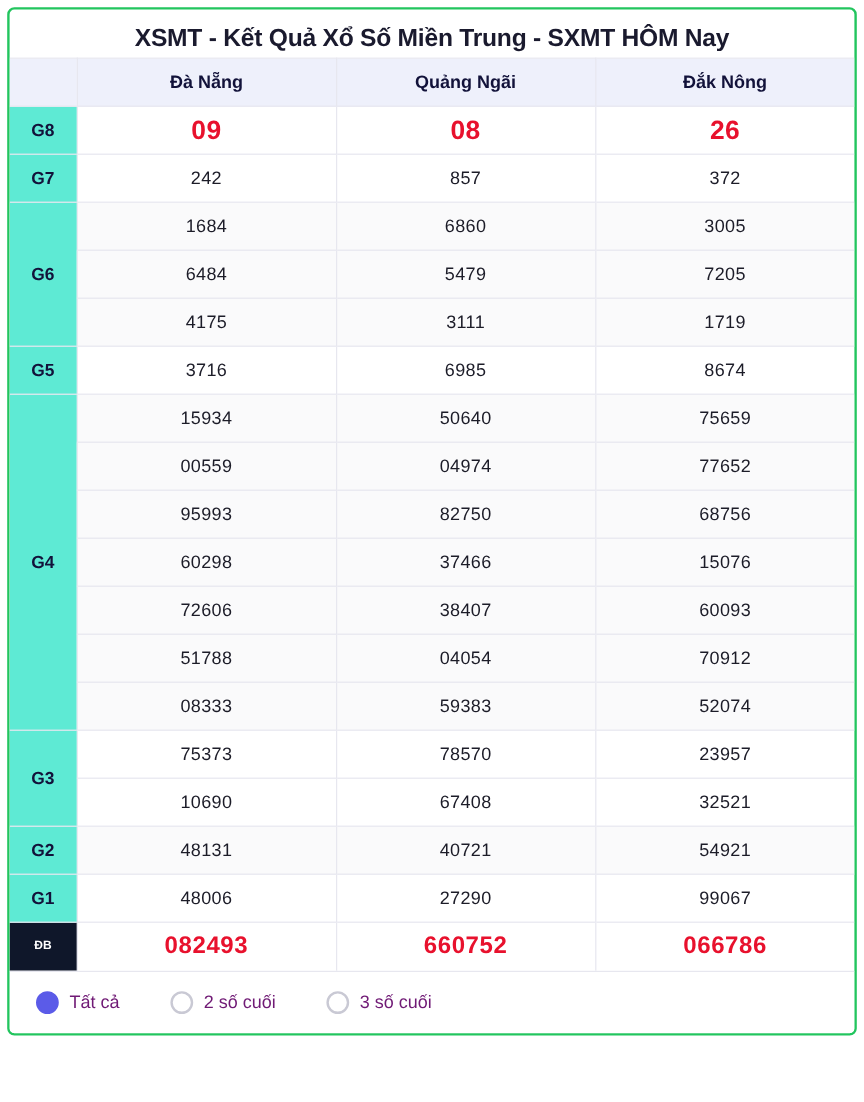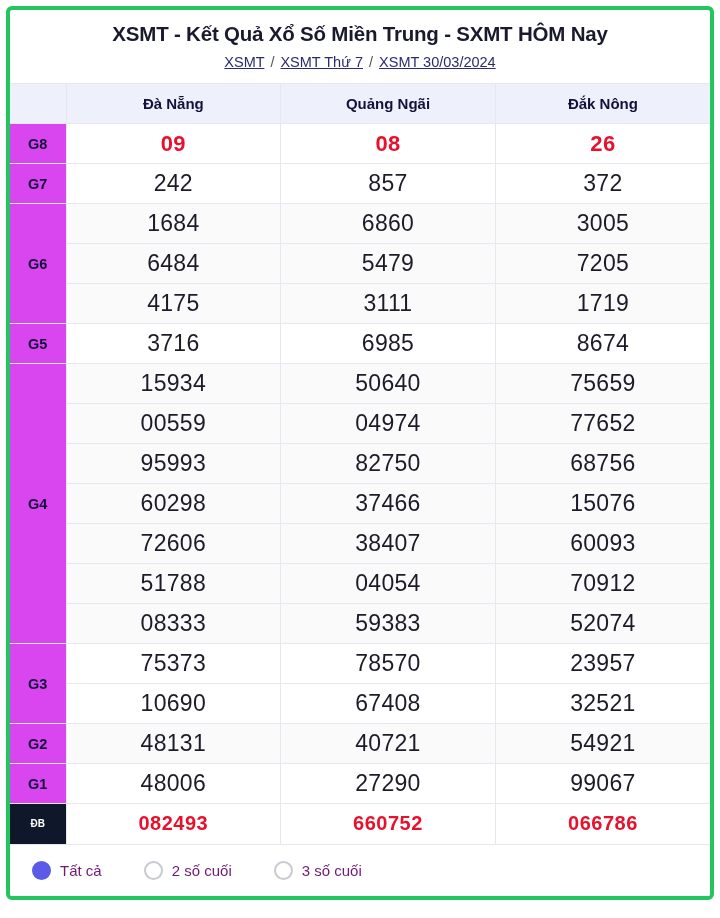--- a/index.html
+++ b/index.html
@@ -11,21 +11,21 @@
     background: #ffffff;
     font-family: "Liberation Sans", sans-serif;
   }
   .page {
     width: 720px;
     height: 918px;
     background: #ffffff;
     padding: 6px 6px 0 6px;
   }
   .card {
-    border: 4px solid #22c55e;
+    border: 2px solid #22c55e;
     border-radius: 6px;
     width: 708px;
     overflow: hidden;
     background: #fff;
   }
   .title {
     text-align: center;
     font-size: 20.5px;
     font-weight: bold;
     color: #1a1a2e;
@@ -65,29 +65,29 @@
   thead th {
     background: #eef0fb;
     font-size: 15px;
     font-weight: bold;
     color: #12123a;
     height: 40px;
     border-top: 1px solid #e7e7ef;
   }
   .col-label {
     width: 56px;
-    background: #d946ef;
+    background: #5eead4;
     font-size: 14.5px;
     font-weight: bold;
     color: #12123a;
     border-right: 1px solid #e7e7ef;
   }
   thead th.col-label { background: #eef0fb; }
   td.num {
-    font-size: 23px;
+    font-size: 15px;
     color: #1c1c28;
     height: 40px;
     letter-spacing: 0.3px;
   }
   td.num.red {
     color: #e8112d;
     font-weight: bold;
     font-size: 22px;
   }
   tr.row-g8 td.num { font-size: 22px; }
@@ -137,27 +137,20 @@
   }
 </style>
 </head>
 <body>
 
 <div class="page">
   <div class="card">
 
     <div class="title">XSMT - Kết Quả Xổ Số Miền Trung - SXMT HÔM Nay</div>
 
-    <div class="breadcrumb">
-      <a>XSMT</a>
-      <span class="sep">/</span>
-      <a>XSMT Thứ 7</a>
-      <span class="sep">/</span>
-      <a>XSMT 30/03/2024</a>
-    </div>
 
     <table class="results">
       <thead>
         <tr>
           <th class="col-label"></th>
           <th>Đà Nẵng</th>
           <th>Quảng Ngãi</th>
           <th>Đắk Nông</th>
         </tr>
       </thead>

